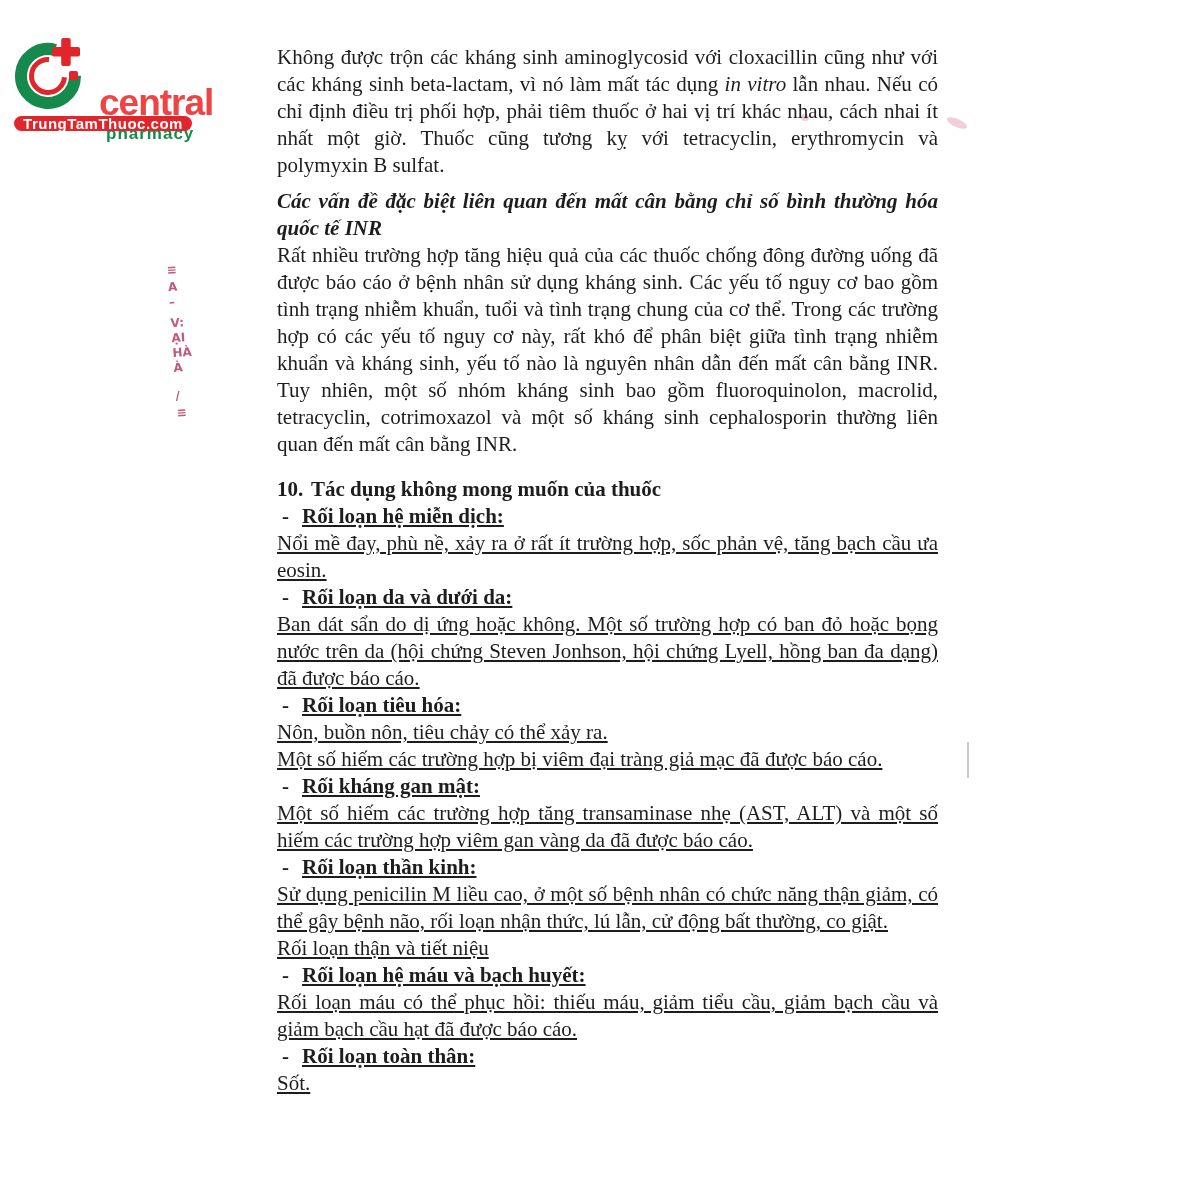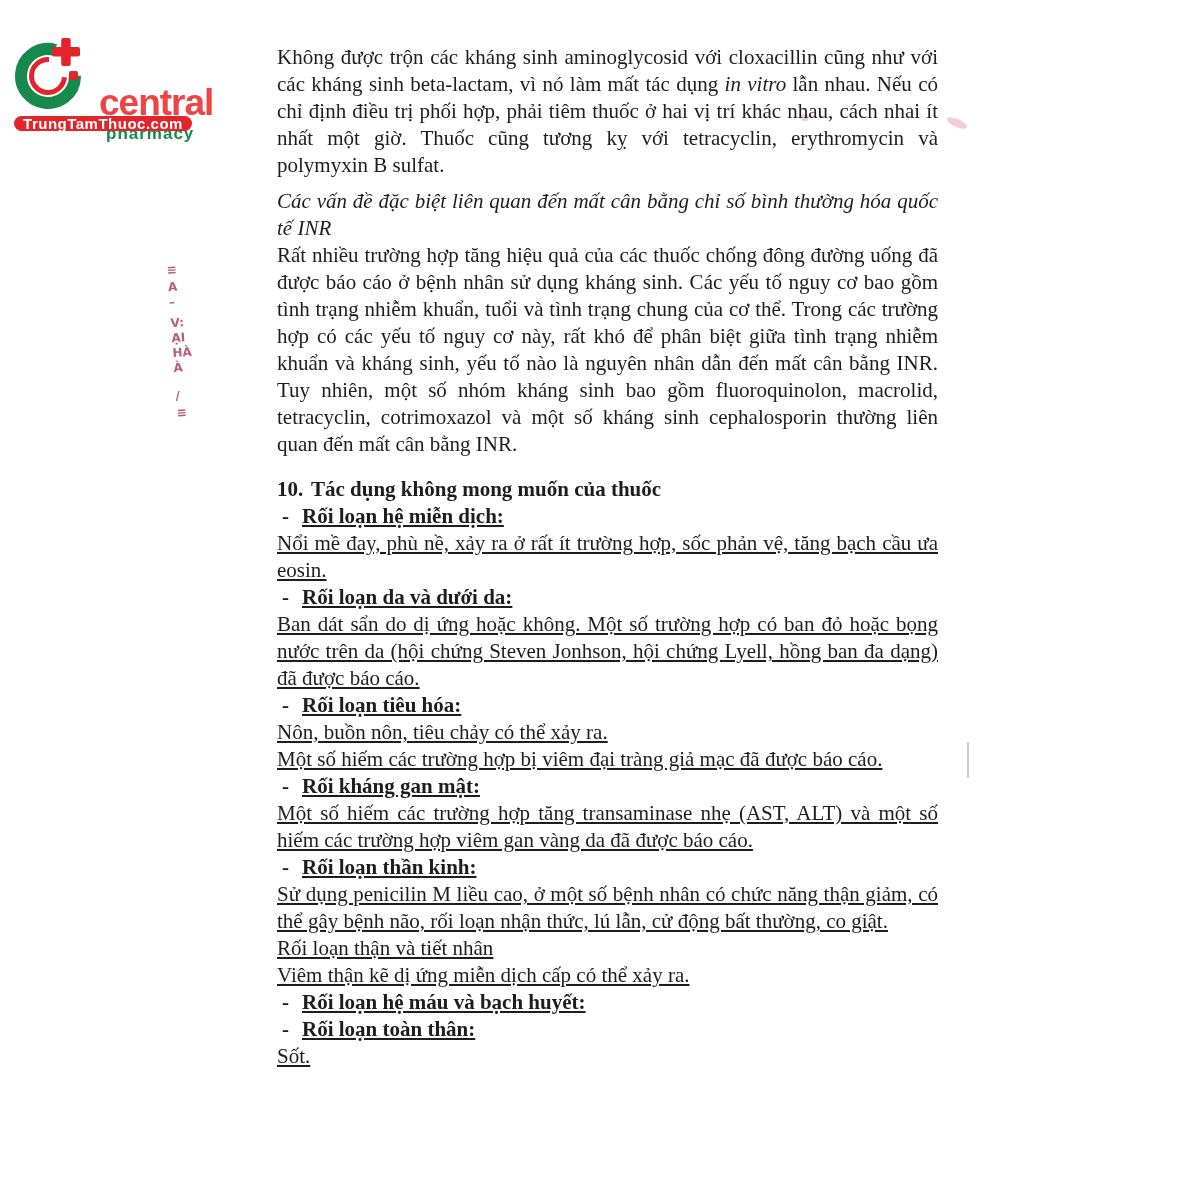--- a/index.html
+++ b/index.html
@@ -34,21 +34,21 @@
   .pink2{left:946px;top:119px;width:22px;height:8px;background:#e6a0b2;
         border-radius:50%;transform:rotate(24deg);opacity:.5;}
   .grayline{left:967px;top:742px;width:2px;height:36px;background:#9a9a9a;opacity:.5;}
 
   
   .main{position:absolute;left:277px;top:44px;width:661px;
         font-size:21px;line-height:27px;}
   .main p{margin:0;text-align:justify;}
   .para1{margin-bottom:16px !important;}
   .para2{margin-bottom:9px !important;}
-  .inr-h{font-weight:normal;font-style:italic;text-align:left;}
+  .inr-h{font-weight:bold;font-style:italic;text-align:left;}
   .inr-p{margin-bottom:18px !important;}
   .h10{font-weight:bold;}
   .h10 .num{display:inline-block;width:34px;}
   .bullet{font-weight:bold;}
   .bullet .dash{display:inline-block;width:20px;padding-left:5px;font-weight:bold;}
   .item{margin:0;text-align:justify;text-decoration:underline;}
 </style>
 </head>
 <body>
 
@@ -113,25 +113,25 @@
     <p class="item">Một số hiếm các trường hợp bị viêm đại tràng giả mạc đã được báo cáo.</p>
 
     <p class="item bullet"><span class="dash">-</span><span>Rối kháng gan mật:</span></p>
 
     <p class="item">Một số hiếm các trường hợp tăng transaminase nhẹ (AST, ALT) và một số hiếm các trường hợp viêm gan vàng da đã được báo cáo.</p>
 
     <p class="item bullet"><span class="dash">-</span><span>Rối loạn thần kinh:</span></p>
 
     <p class="item">Sử dụng penicilin M liều cao, ở một số bệnh nhân có chức năng thận giảm, có thể gây bệnh não, rối loạn nhận thức, lú lẫn, cử động bất thường, co giật.</p>
 
-    <p class="item">Rối loạn thận và tiết nhân</p>
+    <p class="item">Rối loạn thận và tiết niệu</p>
 
-    <p class="item">Viêm thận kẽ dị ứng miễn dịch cấp có thể xảy ra.</p>
 
     <p class="item bullet"><span class="dash">-</span><span>Rối loạn hệ máu và bạch huyết:</span></p>
 
+    <p class="item">Rối loạn máu có thể phục hồi: thiếu máu, giảm tiểu cầu, giảm bạch cầu và giảm bạch cầu hạt đã được báo cáo.</p>
 
     <p class="item bullet"><span class="dash">-</span><span>Rối loạn toàn thân:</span></p>
 
     <p class="item">Sốt.</p>
 
   </div>
 </div>
 
 </body></html>

